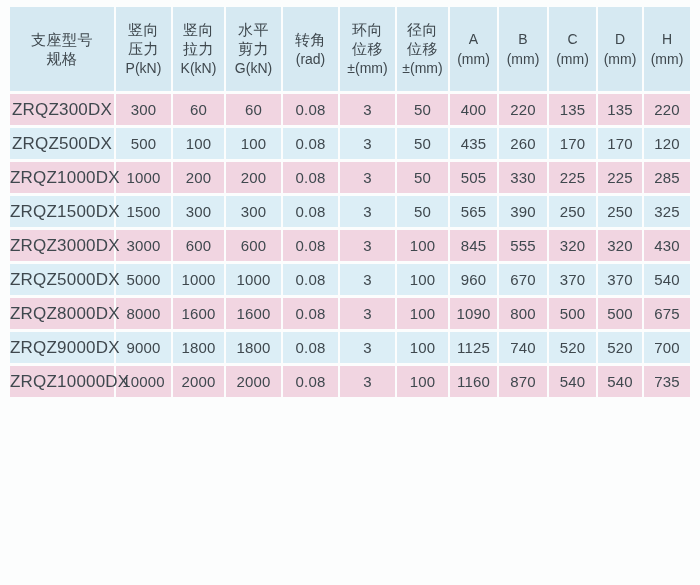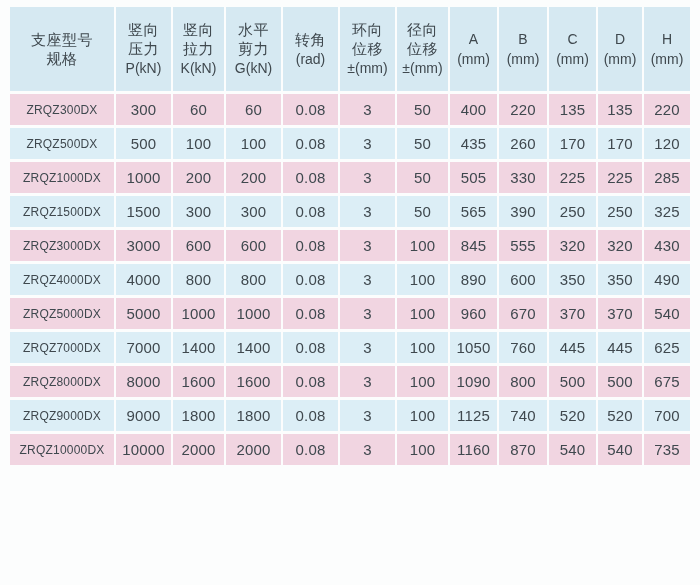--- a/index.html
+++ b/index.html
@@ -60,21 +60,21 @@
     height: 31px;
     font-size: 15px;
     text-align: center;
     vertical-align: middle;
     padding: 0;
     white-space: nowrap;
     letter-spacing: 0.2px;
   }
   tbody tr:nth-child(odd) td  { background: var(--row-pink, #f1d4e1); }
   tbody tr:nth-child(even) td { background: var(--row-blue, #dceef6); }
-  tbody td.model-cell { font-size: 12px; }
+  tbody td.model-cell { font-size: 17px; }
 </style>
 </head>
 <body style="background: rgb(252, 253, 253);">
 
 <div class="table-wrap">
   <table class="spec-table">
     <colgroup>
       <col class="c-model">
         <col class="c-p">
         <col class="c-k">
@@ -169,62 +169,34 @@
           <td>0.08</td>
           <td>3</td>
           <td>100</td>
           <td>845</td>
           <td>555</td>
           <td>320</td>
           <td>320</td>
           <td>430</td>
         </tr>
         <tr>
-          <td class="model-cell">ZRQZ4000DX</td>
-          <td>4000</td>
-          <td>800</td>
-          <td>800</td>
-          <td>0.08</td>
-          <td>3</td>
-          <td>100</td>
-          <td>890</td>
-          <td>600</td>
-          <td>350</td>
-          <td>350</td>
-          <td>490</td>
-        </tr>
-        <tr>
           <td class="model-cell">ZRQZ5000DX</td>
           <td>5000</td>
           <td>1000</td>
           <td>1000</td>
           <td>0.08</td>
           <td>3</td>
           <td>100</td>
           <td>960</td>
           <td>670</td>
           <td>370</td>
           <td>370</td>
           <td>540</td>
         </tr>
         <tr>
-          <td class="model-cell">ZRQZ7000DX</td>
-          <td>7000</td>
-          <td>1400</td>
-          <td>1400</td>
-          <td>0.08</td>
-          <td>3</td>
-          <td>100</td>
-          <td>1050</td>
-          <td>760</td>
-          <td>445</td>
-          <td>445</td>
-          <td>625</td>
-        </tr>
-        <tr>
           <td class="model-cell">ZRQZ8000DX</td>
           <td>8000</td>
           <td>1600</td>
           <td>1600</td>
           <td>0.08</td>
           <td>3</td>
           <td>100</td>
           <td>1090</td>
           <td>800</td>
           <td>500</td>

